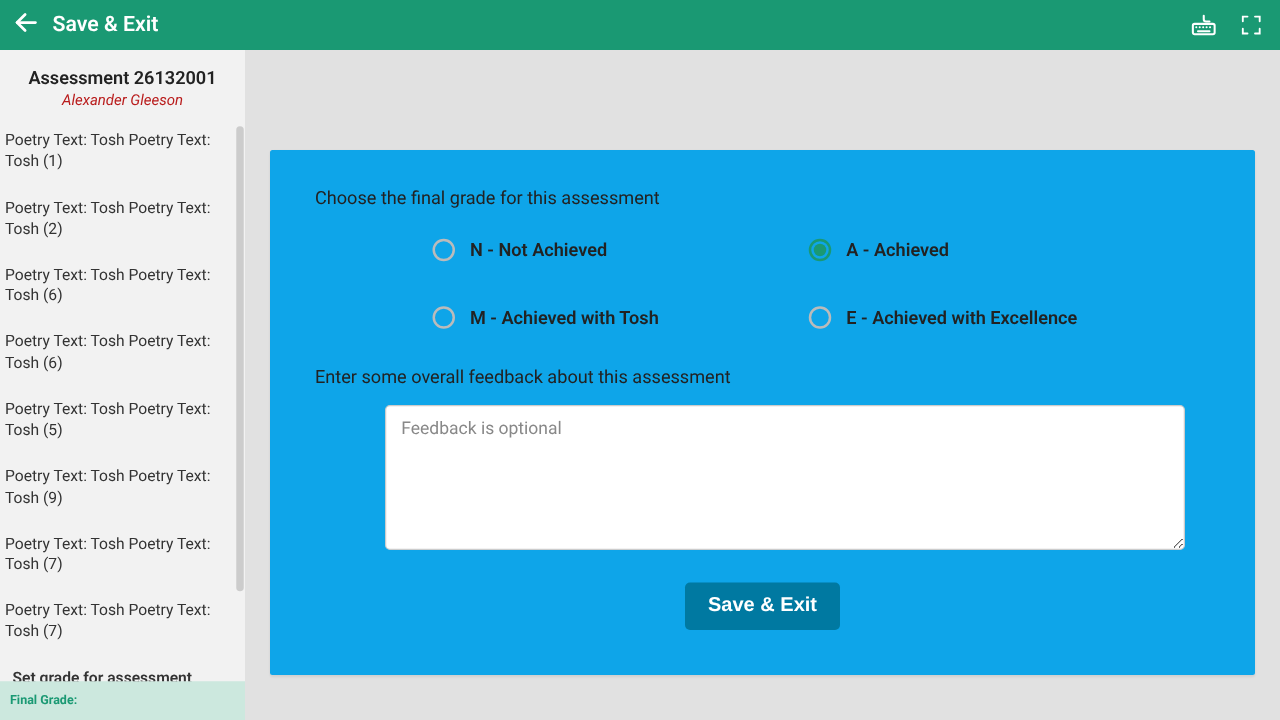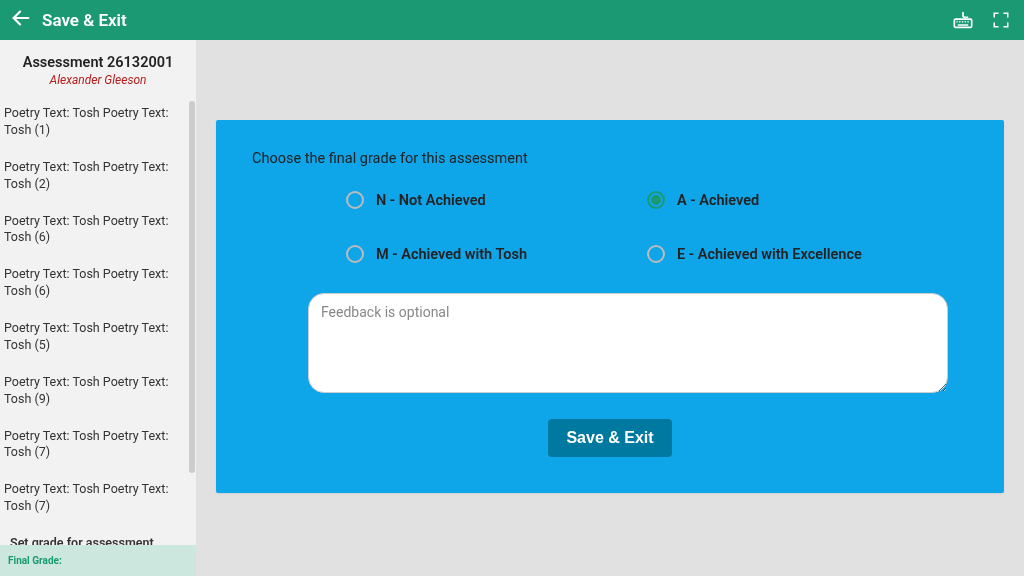--- a/index.html
+++ b/index.html
@@ -106,24 +106,24 @@
     display:inline-flex; align-items:center; justify-content:center; flex:0 0 auto;
   }
   .radio.selected { border-color: #1a9973; }
   .radio.selected::after {
     content:""; width: 10px; height:10px; background:#1a9973; border-radius:50%;
   }
   .radio-label { font-size: 14.5px; font-weight: 600; color:#222; }
 
   .feedback-prompt { font-size: 14.5px; color:#222; margin-bottom: 14px; }
   .feedback-box {
-    width: 640px; height: 100px;
+    width: 640px; height: 116px;
     margin: 0 0 0 56px;
     border: 1px solid #ccc;
-    border-radius: 16px;
+    border-radius: 4px;
     padding: 10px 12px;
     font-size: 14px;
     font-family: inherit;
     color: #333;
     resize: both;
     position: relative;
   }
   .feedback-box::placeholder { color:#888; }
 
   .save-exit-btn {
@@ -216,19 +216,20 @@
         <div class="radio-option">
           <span class="radio"></span>
           <span class="radio-label">M - Achieved with Tosh</span>
         </div>
         <div class="radio-option">
           <span class="radio"></span>
           <span class="radio-label">E - Achieved with Excellence</span>
         </div>
       </div>
 
+      <div class="feedback-prompt">Enter some overall feedback about this assessment</div>
       <textarea class="feedback-box" placeholder="Feedback is optional" style=""></textarea>
 
       <button class="save-exit-btn">Save &amp; Exit</button>
     </div>
   </div>
 
 </div>
 
 </body></html>

